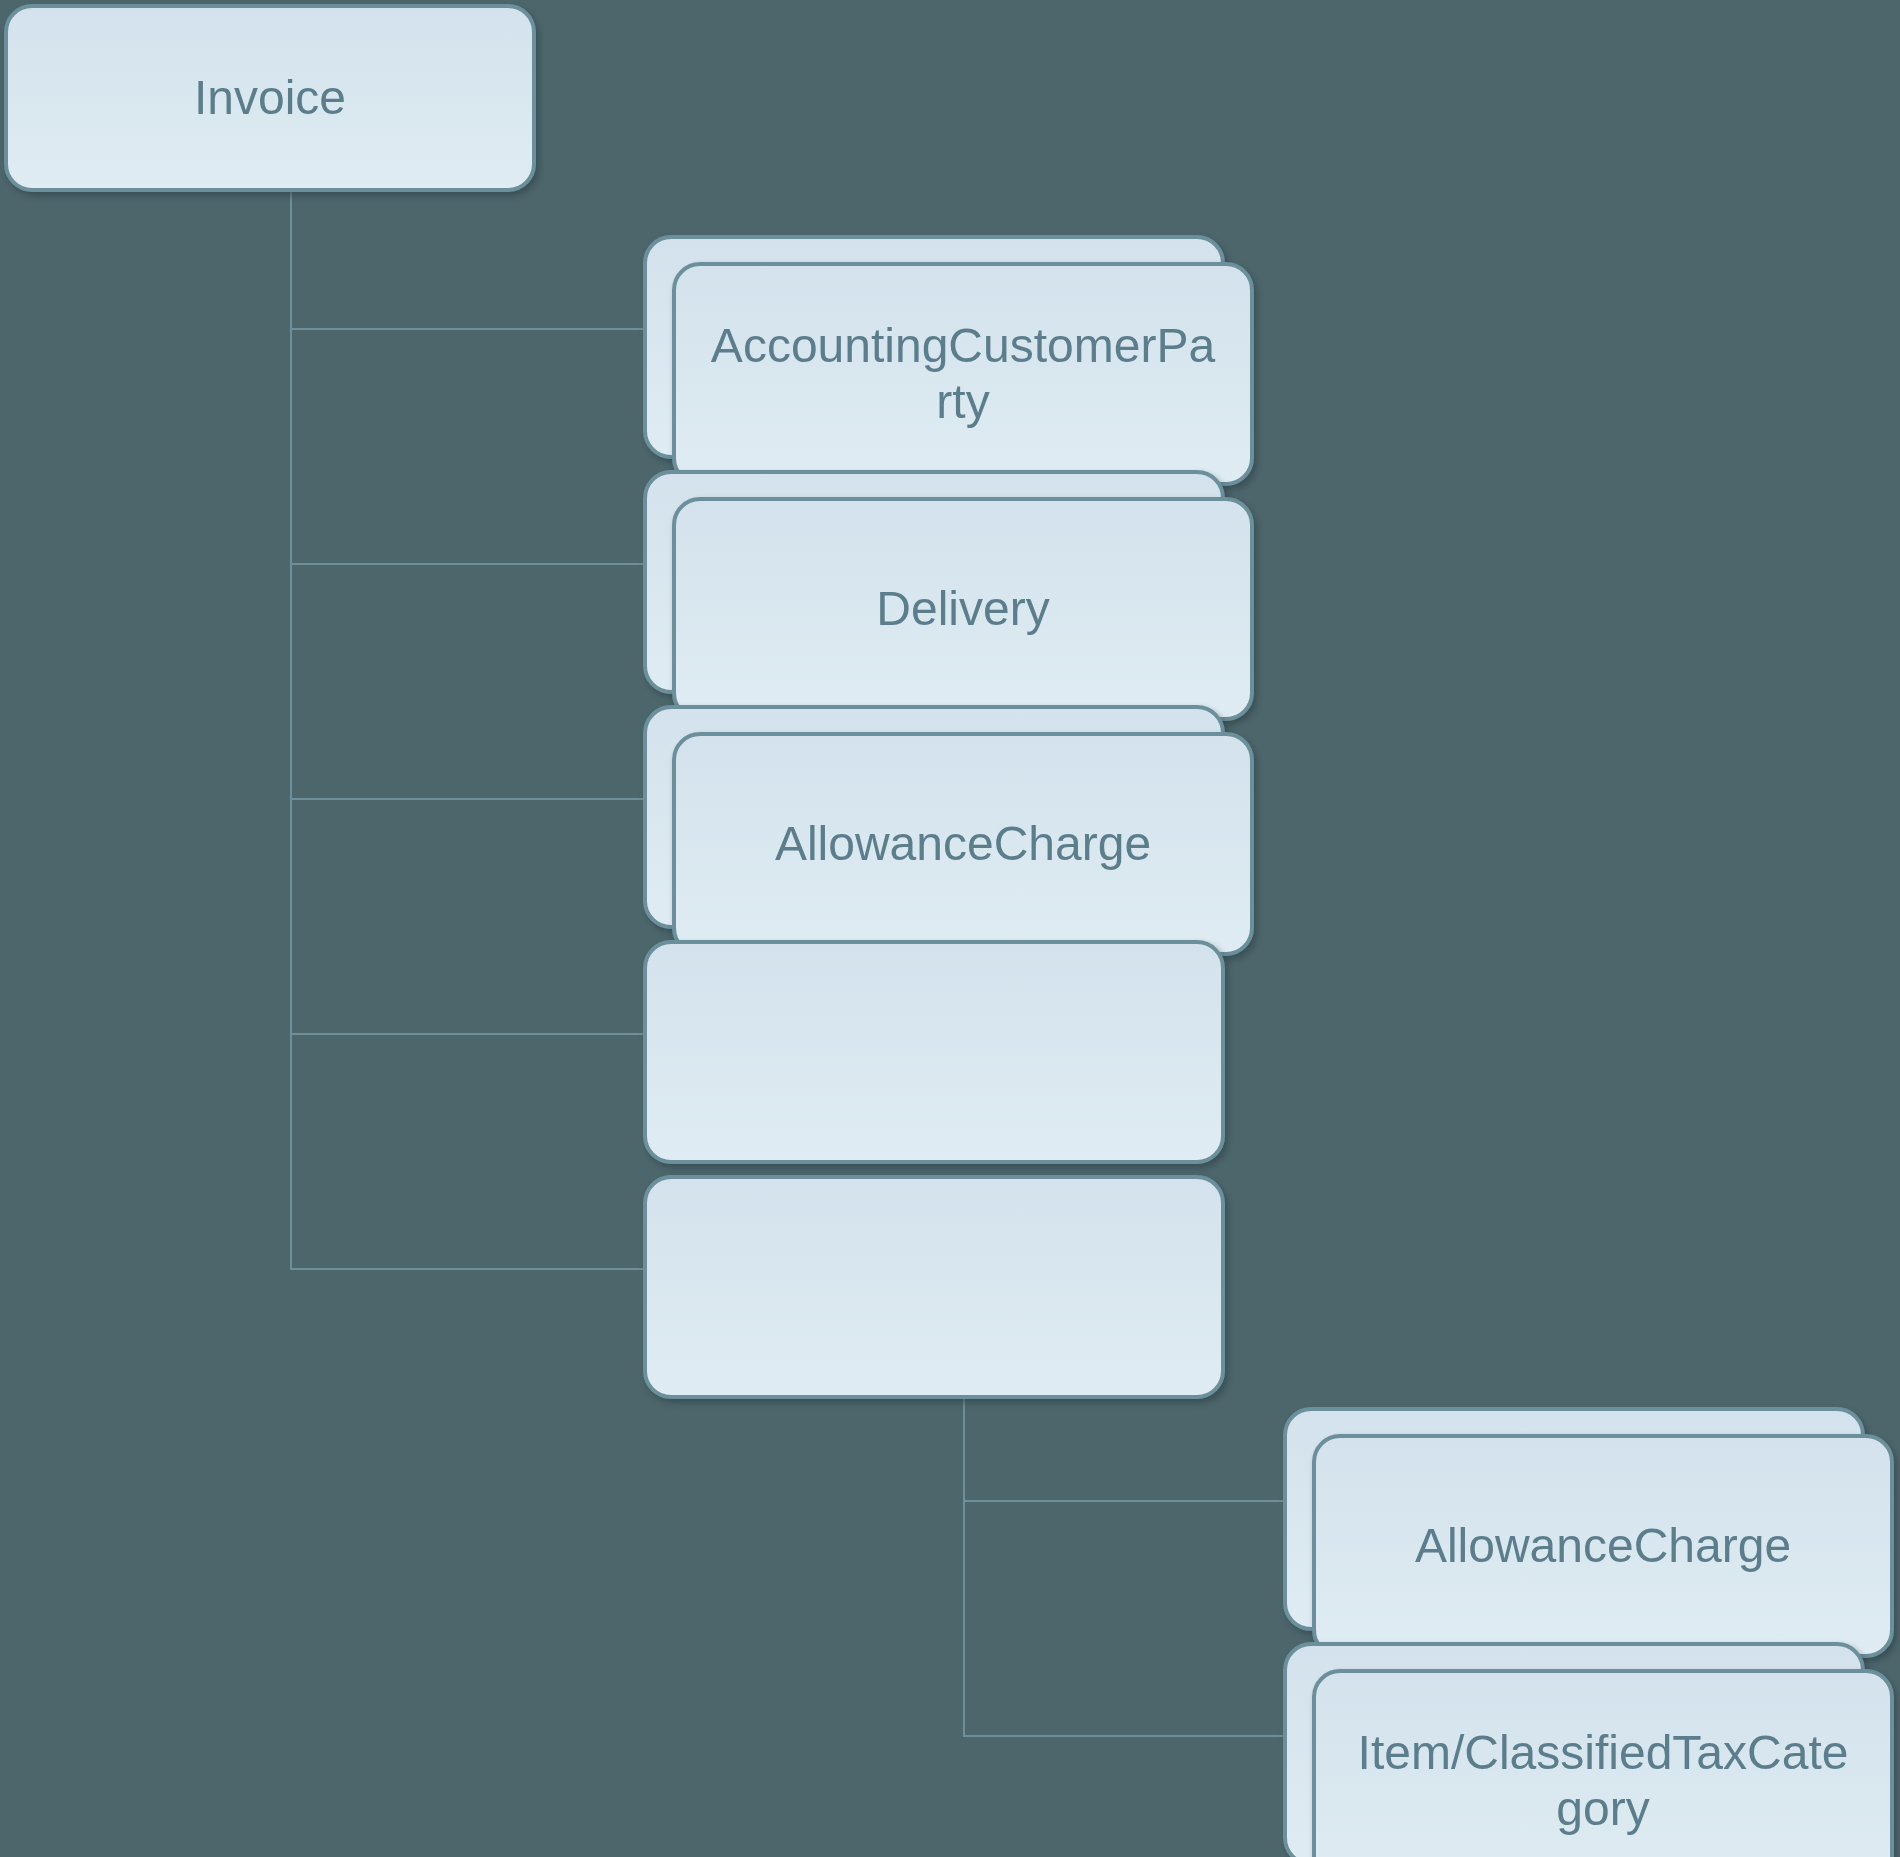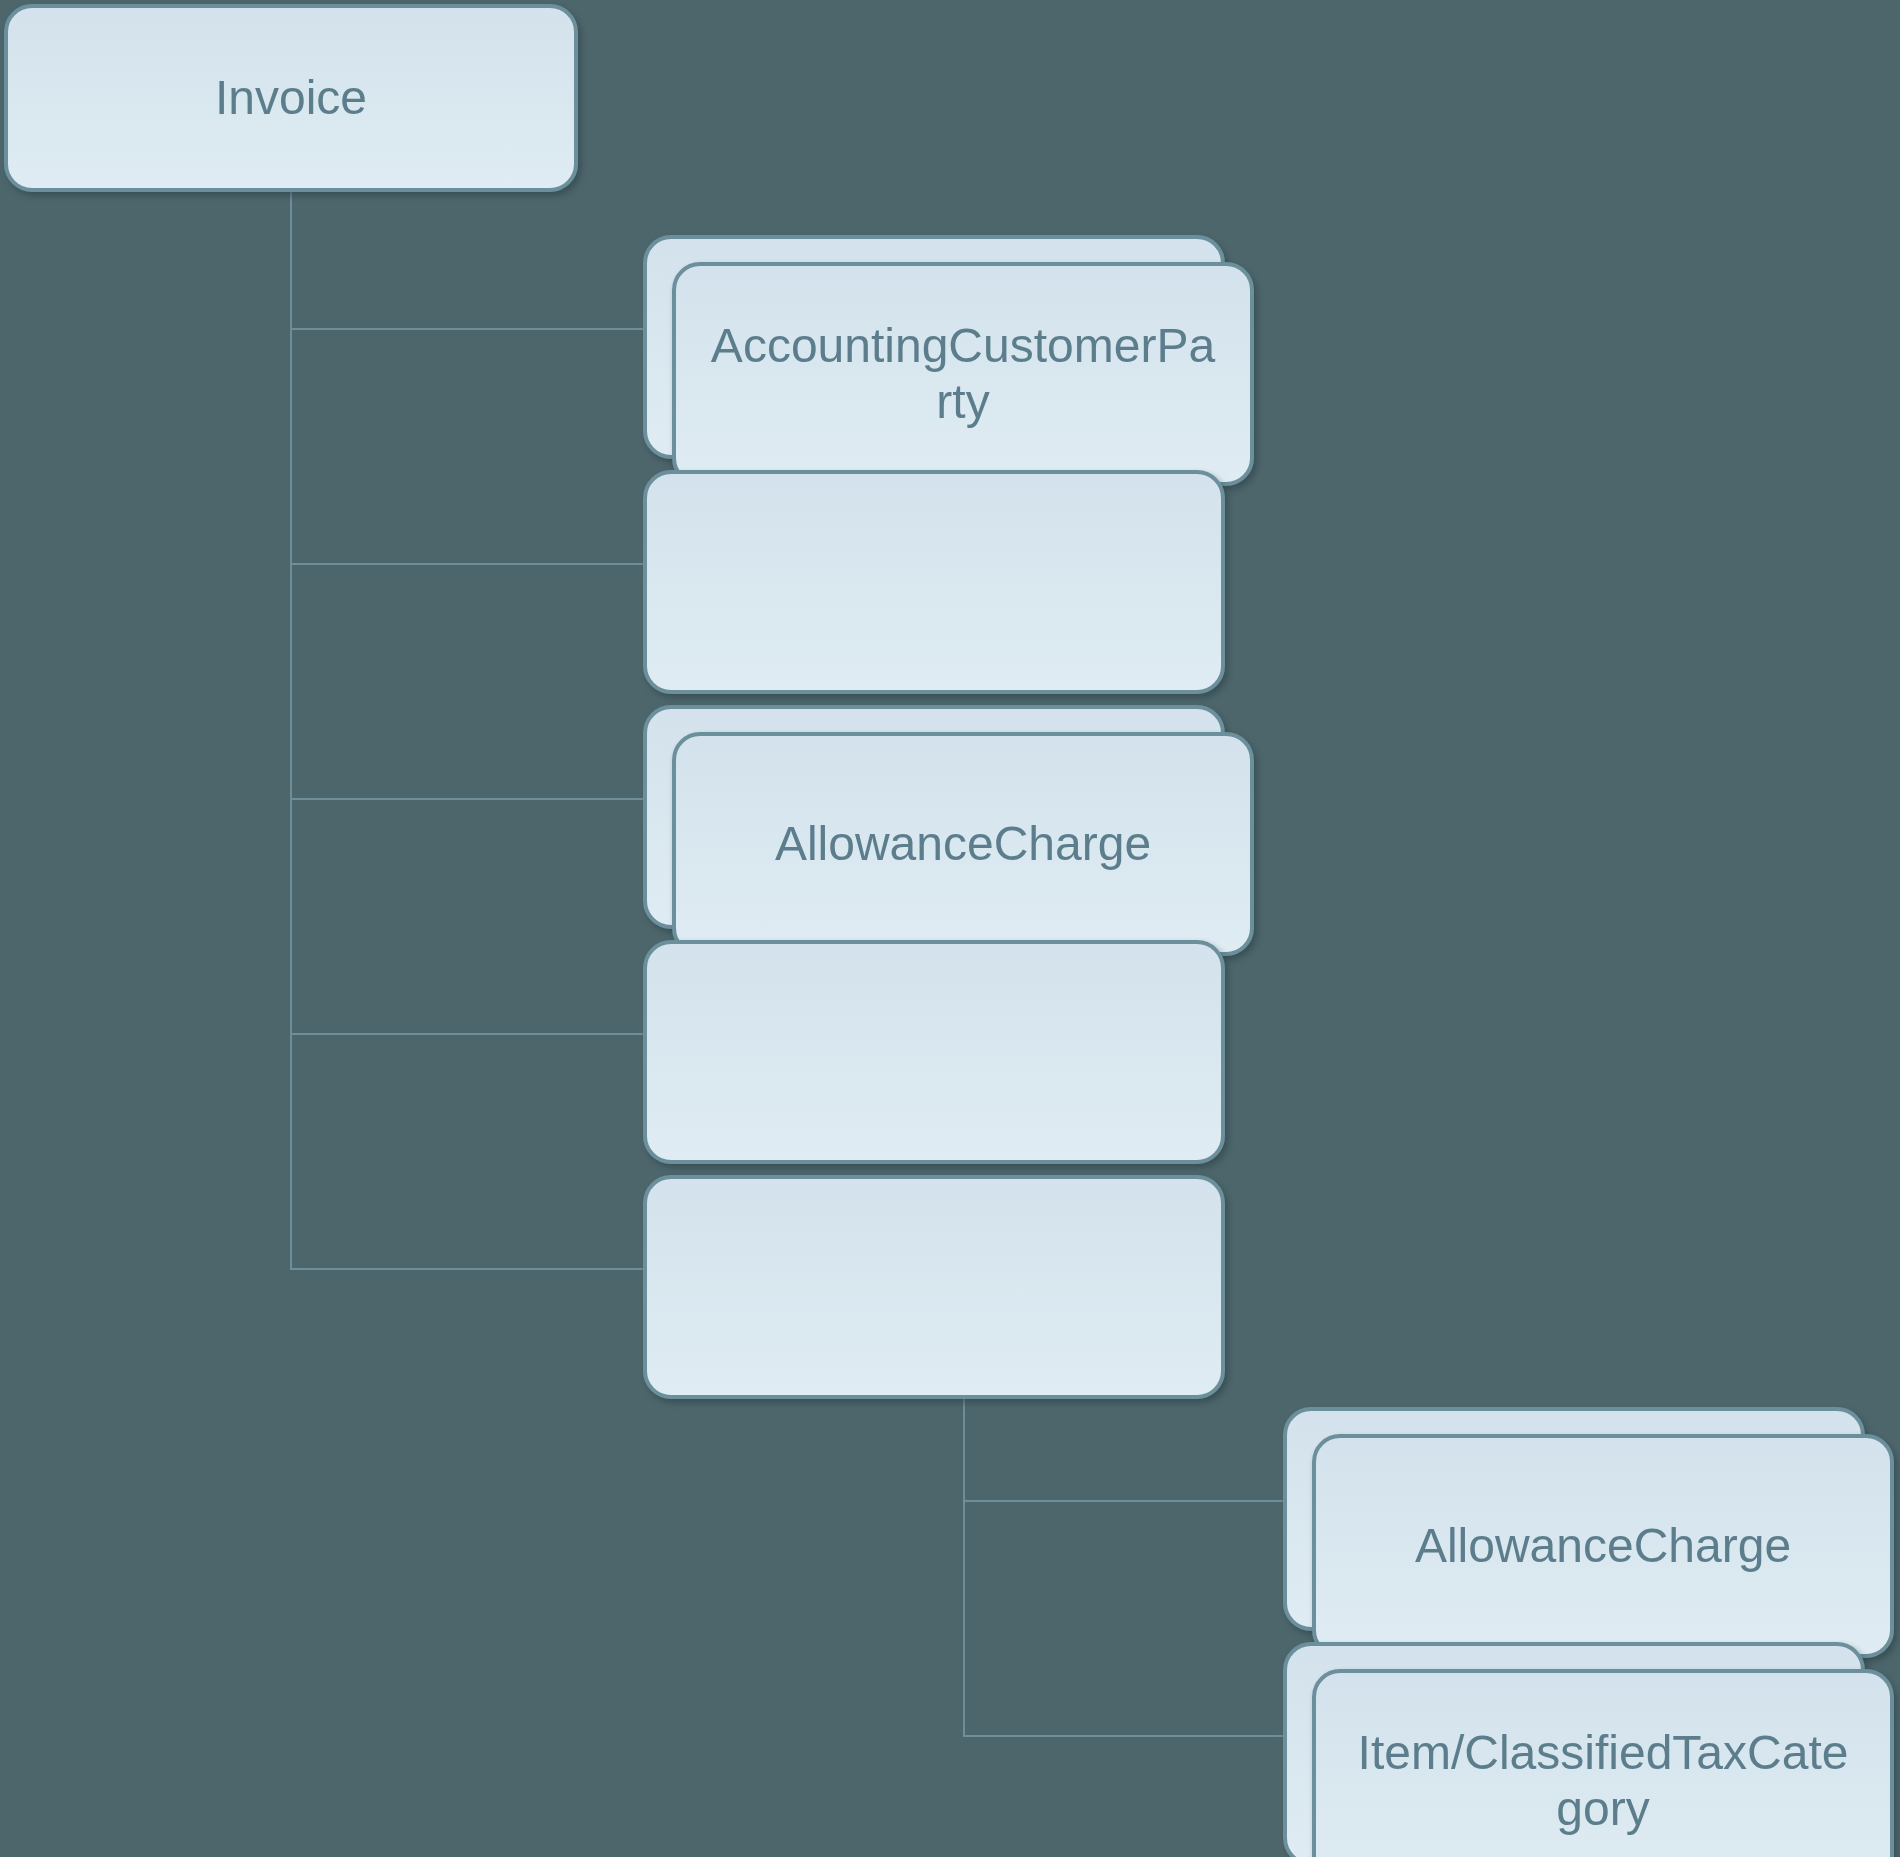--- a/index.html
+++ b/index.html
@@ -27,21 +27,21 @@
     box-sizing:border-box;
     border:4px solid var(--card-border);
     border-radius:28px;
     background:linear-gradient(180deg,var(--card-fill-top) 0%,var(--card-fill-bottom) 100%);
     box-shadow:3px 4px 6px rgba(33,53,60,0.45);
   }
   .card.back{  }
   .card.front{
     display:flex;align-items:center;justify-content:center;
   }
-  .card.root{left:4px;top:4px;width:574px;height:188px;}
+  .card.root{left:4px;top:4px;width:532px;height:188px;}
   .label{
     color:var(--text);
     font-size:48px;
     line-height:56px;
     text-align:center;
     white-space:pre-line;
     padding:0 22px;
   }
 </style>
 </head>
@@ -64,20 +64,23 @@
     <span class="label">Invoice</span>
   </div>
 
   <div class="card back" style="left:643px;top:235px"></div>
   <div class="card front" style="left:672px;top:262px">
     <span class="label">AccountingCustomerPa
 rty</span>
   </div>
 
   <div class="card back" style="left:643px;top:470px"></div>
+  <div class="card front" style="left:672px;top:497px">
+    <span class="label">Delivery</span>
+  </div>
 
   <div class="card back" style="left:643px;top:705px"></div>
   <div class="card front" style="left:672px;top:732px">
     <span class="label">AllowanceCharge</span>
   </div>
 
   <div class="card back" style="left:643px;top:940px"></div>
 
   <div class="card back" style="left:643px;top:1175px"></div>
 

